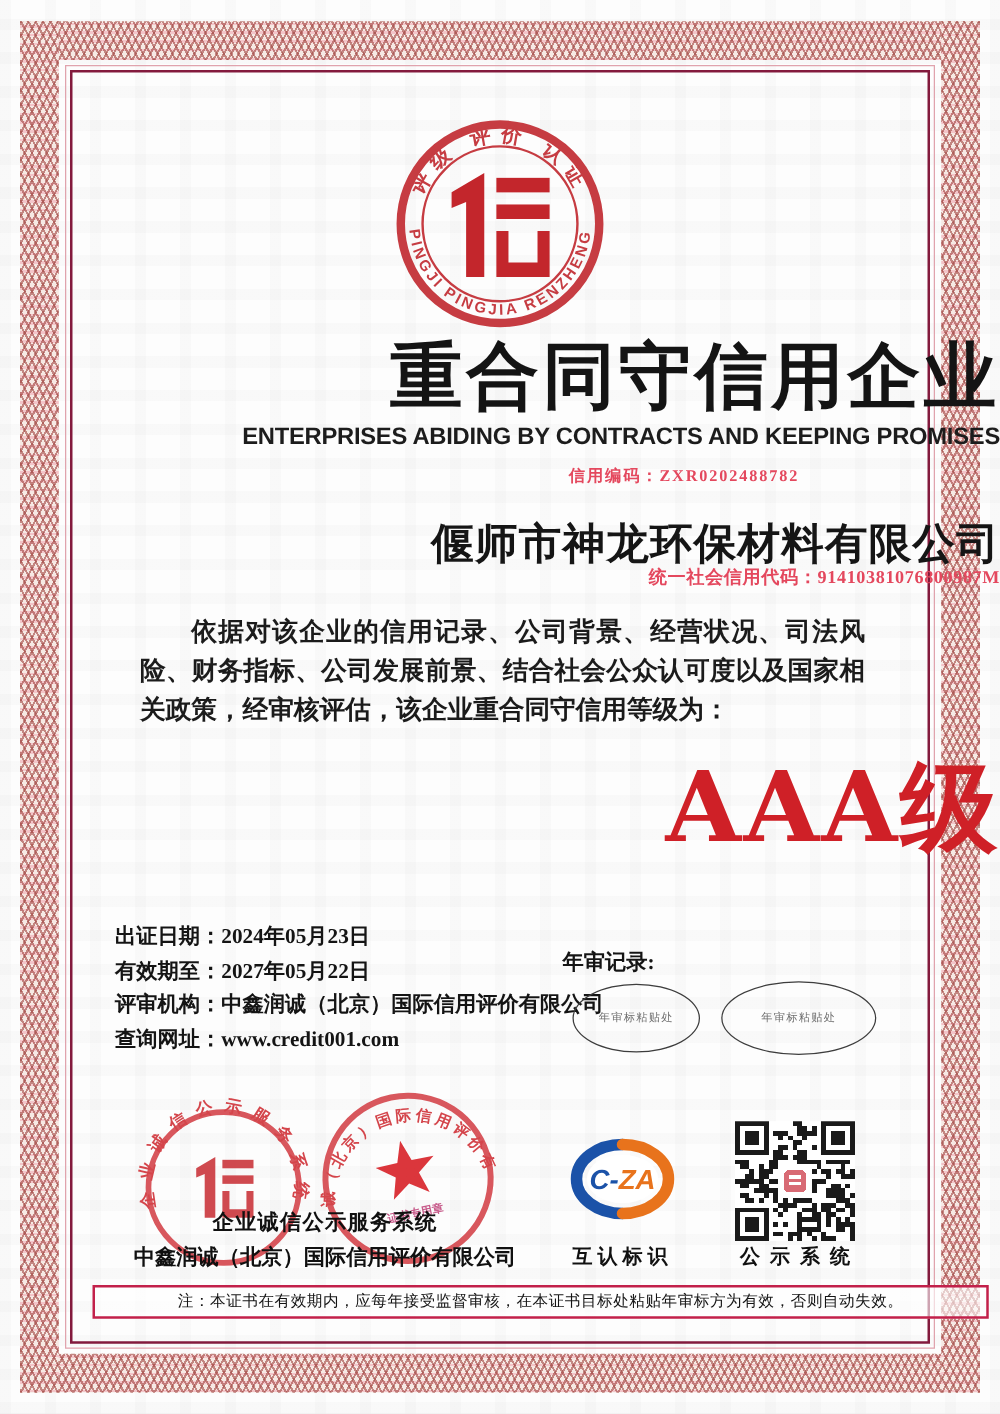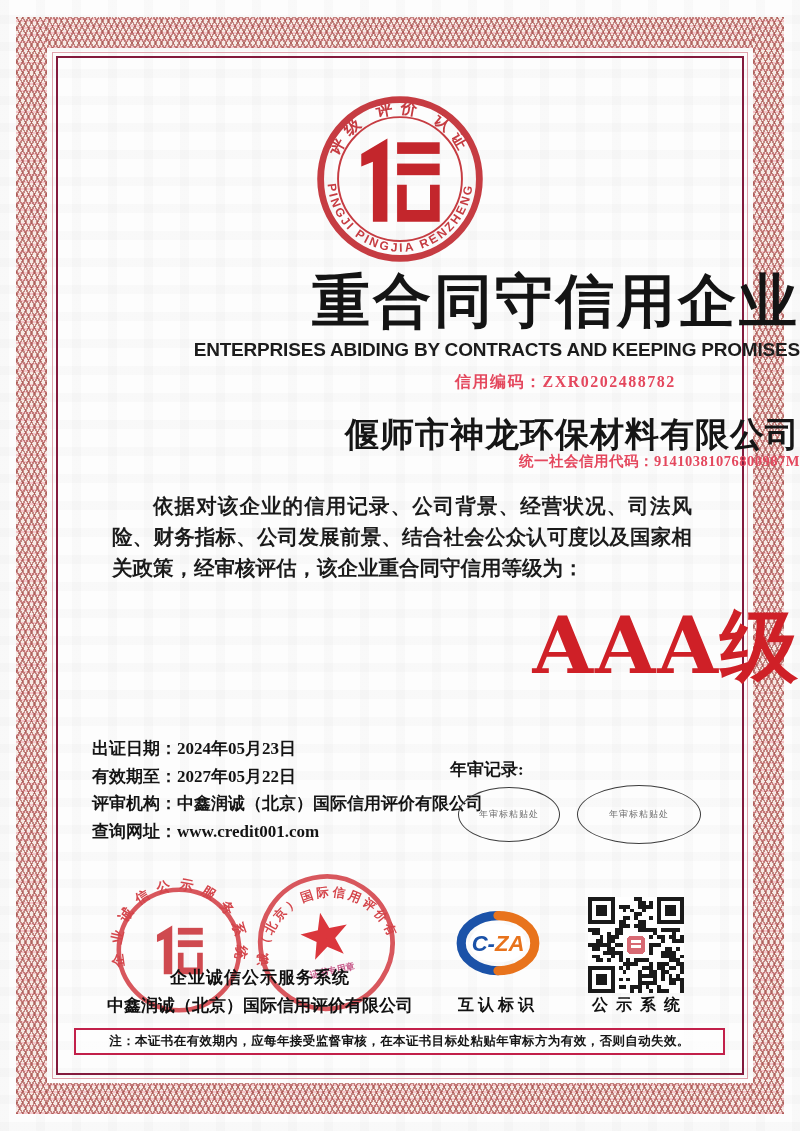--- a/index.html
+++ b/index.html
@@ -25,21 +25,21 @@
   .frame-mid{position:absolute; inset:52px; border:1px solid #e0a3ad; pointer-events:none;}
   .frame-inner{position:absolute; inset:56px; border:2px solid #831a3d; pointer-events:none;}
 
   .abs{position:absolute;}
   .center{left:0; right:0; text-align:right;}
 
   .title{top:268px; font-size:58px; font-weight:900; color:#141414; letter-spacing:3px; line-height:1.15;
          font-family:"DejaVu Serif","Liberation Serif",serif;}
   .subtitle{top:339px; font-size:19px; font-weight:700; color:#1c1c1c; letter-spacing:-0.2px;
             font-family:"Liberation Sans","DejaVu Sans",sans-serif;}
-  .credit-line{top:372px; left:455px; font-size:16px; font-weight:700; color:#e4485e; letter-spacing:1.5px;}
+  .credit-line{top:372px; left:455px; font-size:13px; font-weight:700; color:#e4485e; letter-spacing:1.5px;}
   .company{top:412px; font-size:34px; font-weight:900; color:#151515; letter-spacing:1px;}
   .uscc{top:452px; font-size:14.5px; font-weight:700; color:#e4485e; letter-spacing:0.5px;}
   .body-par{top:491px; left:112px; width:580px; font-size:20.5px; font-weight:700; color:#1b1b1b;
             line-height:1.52; text-align:justify; text-indent:2em;}
   .grade{top:595px; font-size:78px; font-weight:900; color:#cf2027; letter-spacing:2px;
          font-family:"DejaVu Serif","Liberation Serif",serif;padding-left:36px;}
 
   .info{left:92px; top:735px; font-size:17px; font-weight:900; color:#141414;}
   .info .row{line-height:27.6px; white-space:nowrap;}
 
@@ -55,22 +55,22 @@
   .captions .c1{font-size:17px; font-weight:900; letter-spacing:1px;}
   .captions .c2{font-size:17px; font-weight:900; margin-top:5px; white-space:nowrap;}
 
   .cza{left:452px; top:908px; width:92px; height:74px;}
   .cap-mutual{left:433px; top:995px; width:130px; text-align:center; font-size:16px; font-weight:900;
               letter-spacing:4px; color:#111;}
   .qr{left:588px; top:897px; width:96px; height:96px;}
   .cap-qr{left:574px; top:995px; width:126px; text-align:center; font-size:16px; font-weight:900;
           letter-spacing:2px; color:#111; white-space:nowrap;}
 
-  .note{left:74px; top:1028px; width:651px; height:27px; box-sizing:border-box;
-        border:2px solid #c2204a; text-align:center; font-size:12.5px; font-weight:700;
+  .note{left:74px; top:1028px; width:717px; height:27px; box-sizing:border-box;
+        border:2px solid #c2204a; text-align:center; font-size:12.5px; font-weight:400;
         color:#141414; line-height:22px; letter-spacing:0.4px; background:rgba(255,255,255,.6);}
 </style>
 </head>
 <body>
 
 <div class="page">
 
   <div class="band top"></div>
   <div class="band bottom"></div>
   <div class="band left"></div>

